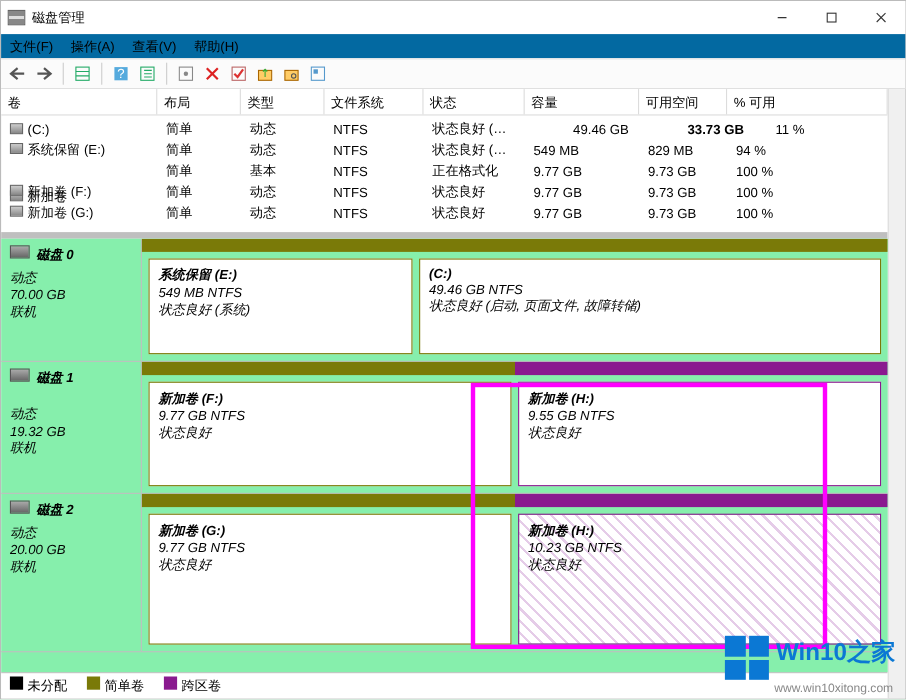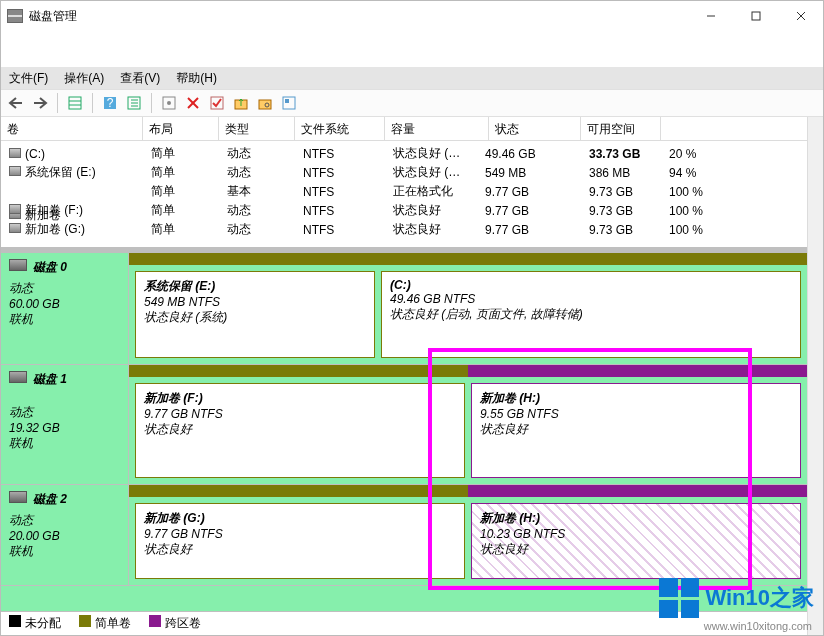--- a/index.html
+++ b/index.html
@@ -3,21 +3,21 @@
 <meta charset="utf-8">
 <style>
 * { box-sizing: border-box; font-family: "Microsoft YaHei", "SimSun", sans-serif; font-size: 12px; }
 body { margin: 0; width: 824px; height: 636px; background: #fff; position: relative; }
 .window { width: 824px; height: 636px; border: 1px solid #bbb; display: flex; flex-direction: column; background: #fff; }
 .titlebar { height: 30px; background: #fff; display: flex; align-items: center; padding-left: 6px; }
 .titlebar .icon { width: 16px; height: 14px; background: linear-gradient(#888 0 40%, #ddd 40% 60%, #888 60%); border: 1px solid #666; margin-right: 6px; }
 .titlebar .title { flex: 1; font-family: Liberation Mono, monospace; }
 .win-btns { display: flex; }
 .win-btn { width: 45px; height: 28px; display: flex; align-items: center; justify-content: center; color: #333; }
-.menubar { height: 22px; display: flex; align-items: center; padding-left: 8px; gap: 16px; background: #e5e5e5; margin-top: 36px; }
+.menubar { height: 22px; display: flex; align-items: center; padding-left: 8px; gap: 16px; background: #0369a1; }
 .toolbar { height: 28px; display: flex; align-items: center; padding-left: 6px; gap: 6px; border-top: 1px solid #e0e0e0; border-bottom: 1px solid #e0e0e0; background: #fbfbfb; }
 .tool-icon { width: 18px; height: 18px; display: flex; align-items: center; justify-content: center; border-radius: 2px; }
 .sep { width: 1px; height: 20px; background: #ccc; margin: 0 2px; }
 .header-row { height: 24px; display: flex; background: #fff; border-bottom: 1px solid #dcdcdc; }
 .header-cell { border-right: 1px solid #dcdcdc; padding: 4px 6px; font-weight: normal; white-space: nowrap; overflow: hidden; }
 .body-section { display: flex; flex-direction: column; }
 .vol-row { display: flex; height: 19px; align-items: center; padding-left: 2px; }
 .vol-cell { padding: 0 6px; white-space: nowrap; overflow: hidden; }
 .vol-icon { width: 12px; height: 10px; background: linear-gradient(#ccc, #888); border: 1px solid #666; margin-right: 4px; display: inline-block; }
 .scroll-v { width: 16px; background: #f0f0f0; border-left: 1px solid #dcdcdc; }
@@ -32,21 +32,21 @@
 .disk-parts { flex: 1; display: flex; flex-direction: column; }
 .disk-band { height: 12px; background: #7a7a08; }
 .part-row { display: flex; flex: 1; gap: 6px; padding: 6px; }
 .part { border: 1px solid #7a7a08; flex: 1; padding: 6px 8px; background: #fff; }
 .part b { font-weight: bold; }
 .part-span { border: 1px solid #8a1a8f; background: #fff; }
 .part-span-hatch { background: repeating-linear-gradient(45deg, #fff 0 6px, #e5cce8 6px 8px); }
 .highlight { position: absolute; border: 4px solid #ff00ff; pointer-events: none; }
 .legend { height: 24px; display: flex; align-items: center; gap: 18px; padding-left: 8px; border-top: 1px solid #bfbfbf; background: #fff; }
 .leg-swatch { width: 12px; height: 12px; display: inline-block; margin-right: 4px; }
-.watermark { position: absolute; right: 10px; bottom: 18px; display: flex; align-items: center; gap: 6px; pointer-events: none; }
+.watermark { position: absolute; right: 10px; bottom: 18px; display: flex; align-items: flex-start; gap: 6px; pointer-events: none; }
 .watermark .wlogo { width: 40px; height: 40px; display: grid; grid-template: 1fr 1fr / 1fr 1fr; gap: 3px; }
 .watermark .wlogo div { background: #0b78d4; }
 .watermark .wtxt { color: #0b78d4; font-size: 22px; font-weight: bold; }
 .watermark .wurl { position: absolute; right: 2px; bottom: -14px; font-size: 11px; color: #888; }
 svg { display: block; }
 </style>
 </head>
 <body>
 
 <div class="window">
@@ -154,44 +154,45 @@
   </div>
 
   <div class="content-row">
     <div class="content-main">
 
       <div class="header-row">
         <div class="header-cell" style="width:142px">卷</div>
         <div class="header-cell" style="width:76px">布局</div>
         <div class="header-cell" style="width:76px">类型</div>
         <div class="header-cell" style="width:90px">文件系统</div>
+        <div class="header-cell" style="width:92px">状态</div>
         <div class="header-cell" style="width:104px">容量</div>
-        <div class="header-cell" style="width:92px">状态</div>
         <div class="header-cell" style="width:80px">可用空间</div>
+        <div class="header-cell" style="flex:1">% 可用</div>
       </div>
 
       <div id="vol-body" class="body-section" style="padding:3px 0 8px 0">
           <div class="vol-row">
             <div class="vol-cell" style="width: 142px;"><span class="vol-icon"></span>(C:)</div>
             <div class="vol-cell" style="width: 76px;">简单</div>
             <div class="vol-cell" style="width: 76px;">动态</div>
             <div class="vol-cell" style="width: 90px;">NTFS</div>
             <div class="vol-cell" style="width: 92px;">状态良好 (…</div>
-            <div class="vol-cell" style="width: 104px;">49.46 GB</div>
+            <div class="vol-cell" style="width: 104px; margin-left: 36px;">49.46 GB</div>
             <div class="vol-cell" style="width: 80px; font-weight: bold;">33.73 GB</div>
-            <div class="vol-cell" style="width: auto;">20 %</div>
+            <div class="vol-cell" style="width: auto;">11 %</div>
           </div>
           <div class="vol-row">
             <div class="vol-cell" style="width: 142px;"><span class="vol-icon"></span>系统保留 (E:)</div>
             <div class="vol-cell" style="width: 76px;">简单</div>
             <div class="vol-cell" style="width: 76px;">动态</div>
             <div class="vol-cell" style="width: 90px;">NTFS</div>
             <div class="vol-cell" style="width: 92px;">状态良好 (…</div>
             <div class="vol-cell" style="width: 104px;">549 MB</div>
-            <div class="vol-cell" style="width: 80px;">386 MB</div>
+            <div class="vol-cell" style="width: 80px;">829 MB</div>
             <div class="vol-cell" style="width: auto;">94 %</div>
           </div>
           <div class="vol-row">
             <div class="vol-cell" style="width: 142px; margin-top: 48px;"><span class="vol-icon"></span>新加卷</div>
             <div class="vol-cell" style="width: 76px;">简单</div>
             <div class="vol-cell" style="width: 76px;">基本</div>
             <div class="vol-cell" style="width: 90px;">NTFS</div>
             <div class="vol-cell" style="width: 92px;">正在格式化</div>
             <div class="vol-cell" style="width: 104px;">9.77 GB</div>
             <div class="vol-cell" style="width: 80px;">9.73 GB</div>
@@ -219,21 +220,21 @@
           </div>
         </div>
 
       <div class="divider"></div>
 
       <div class="disk-area" id="disk-area">
           <div class="disk-row" style="height: 112px;">
             <div class="disk-label">
               <div style="margin-bottom:4px"><span class="dicon"></span><b>磁盘 0</b></div>
               <div>动态</div>
-              <div>60.00 GB</div>
+              <div>70.00 GB</div>
               <div>联机</div>
             </div>
             <div class="disk-parts">
               <div class="disk-band"></div>
               <div class="part-row">
                 <div class="part" style="flex: 0 0 240px;"><b>系统保留  (E:)</b><br>549 MB NTFS<br>状态良好 (系统)</div>
                 <div class="part"><b>(C:)</b><br>49.46 GB NTFS<br>状态良好 (启动, 页面文件, 故障转储)</div>
               </div>
             </div>
           </div>
@@ -245,21 +246,21 @@
               <div>联机</div>
             </div>
             <div class="disk-parts">
               <div class="disk-band" style="background: linear-gradient(to right, rgb(122, 122, 8) 0px, rgb(122, 122, 8) 50%, rgb(138, 26, 143) 50%, rgb(138, 26, 143) 100%);"></div>
               <div class="part-row">
                 <div class="part"><b>新加卷  (F:)</b><br>9.77 GB NTFS<br>状态良好</div>
                 <div class="part part-span"><b>新加卷  (H:)</b><br>9.55 GB NTFS<br>状态良好</div>
               </div>
             </div>
           </div>
-          <div class="disk-row" style="height: 101px;">
+          <div class="disk-row" style="height: 144px;">
             <div class="disk-label">
               <div style="margin-bottom:4px"><span class="dicon"></span><b>磁盘 2</b></div>
               <div>动态</div>
               <div>20.00 GB</div>
               <div>联机</div>
             </div>
             <div class="disk-parts">
               <div class="disk-band" style="background: linear-gradient(to right, rgb(122, 122, 8) 0px, rgb(122, 122, 8) 50%, rgb(138, 26, 143) 50%, rgb(138, 26, 143) 100%);"></div>
               <div class="part-row">
                 <div class="part"><b>新加卷  (G:)</b><br>9.77 GB NTFS<br>状态良好</div>

